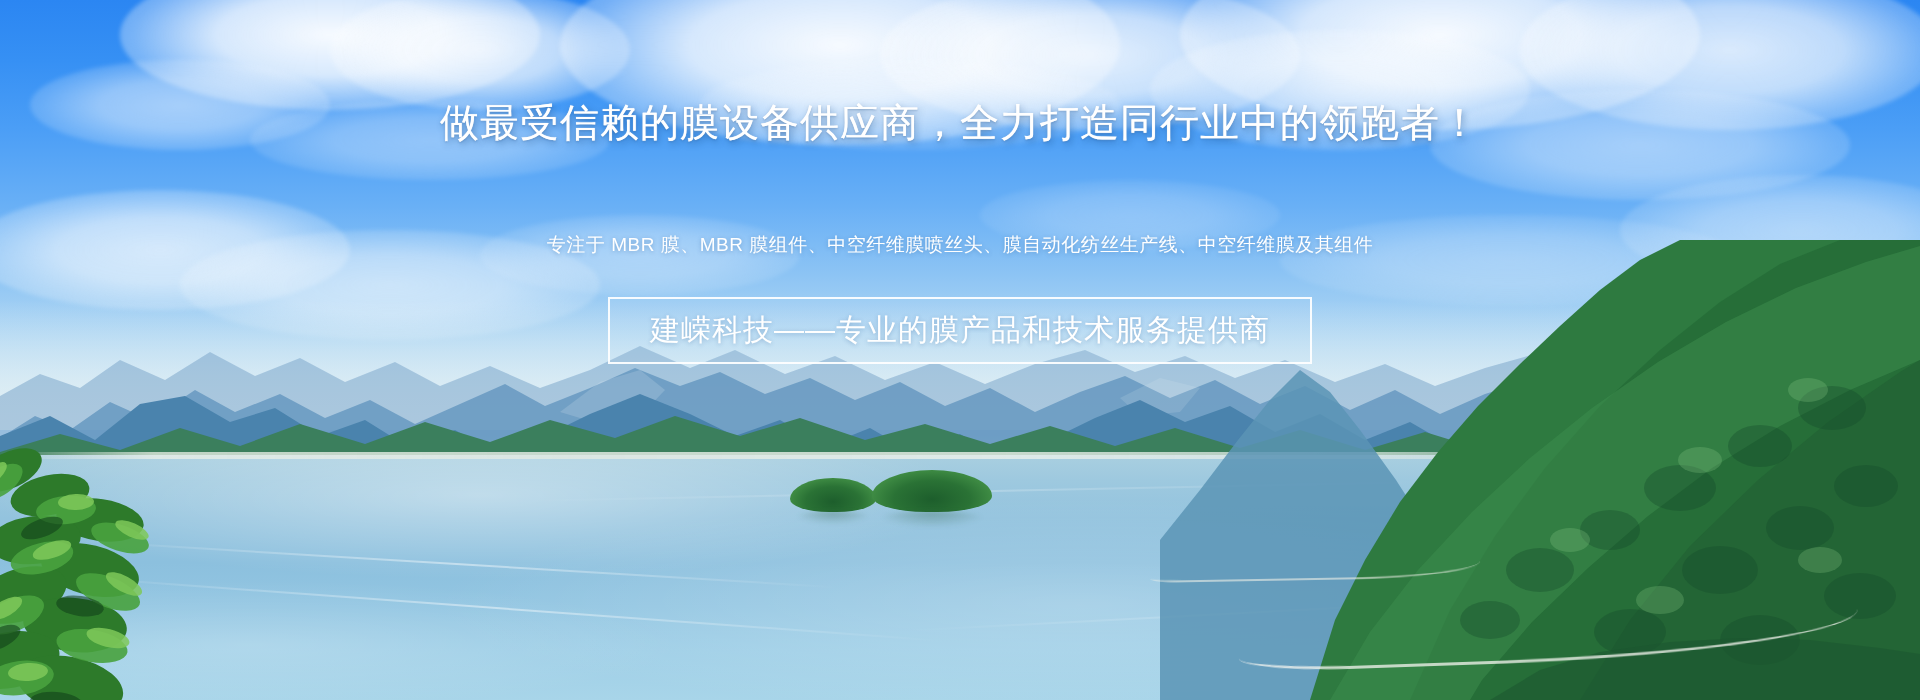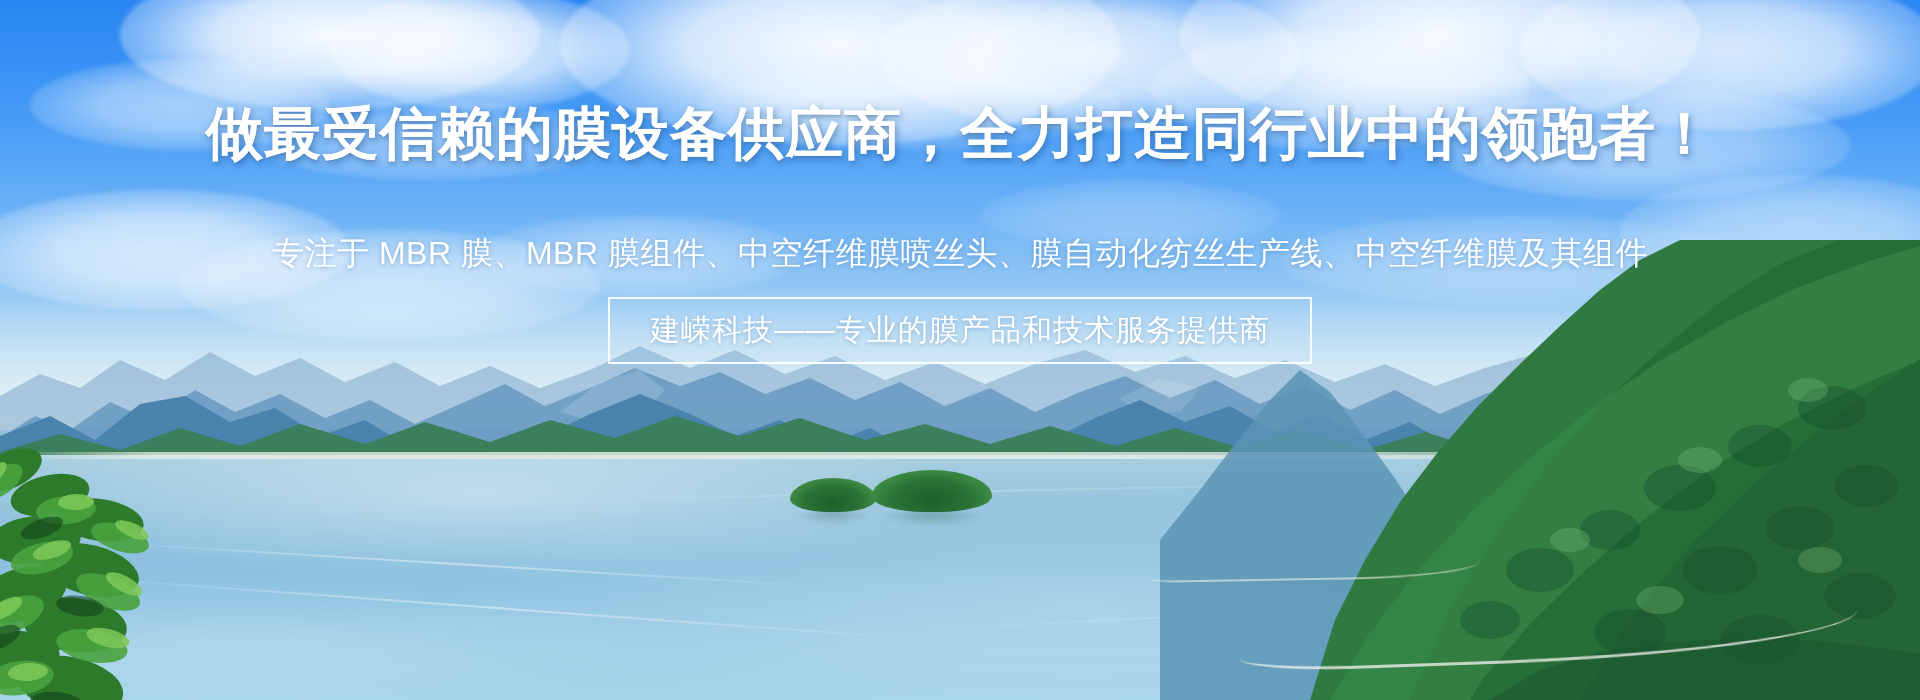--- a/index.html
+++ b/index.html
@@ -159,34 +159,34 @@
   
   .copy {
     position:absolute; left:0; top:0; width:1920px; height:700px;
     pointer-events:none;
   }
   .copy > * { pointer-events:auto; }
 
   .headline {
     position:absolute; left:50%; top:96px; transform:translateX(-50%);
     white-space:nowrap;
-    font-size:57px;
-    font-weight:bold;
+    font-size:39px;
+    font-weight:normal;
     letter-spacing:1px;
     color:#ffffff;
     text-shadow:
       0 0 1px rgba(255,255,255,.9),
       2px 3px 7px rgba(20,70,130,.45),
       0 1px 2px rgba(20,70,130,.35);
   }
 
   .subhead {
     position:absolute; left:50%; top:232px; transform:translateX(-50%);
     white-space:nowrap;
-    font-size:32px;
+    font-size:19px;
     color:#ffffff;
     letter-spacing:.5px;
     text-shadow:0 1px 4px rgba(30,80,140,.35);
   }
 
   .tagline-box {
     position:absolute; left:50%; top:297px; transform:translateX(-50%);
     padding:11px 40px;
     border:2px solid rgba(255,255,255,.92);
     color:#ffffff;

